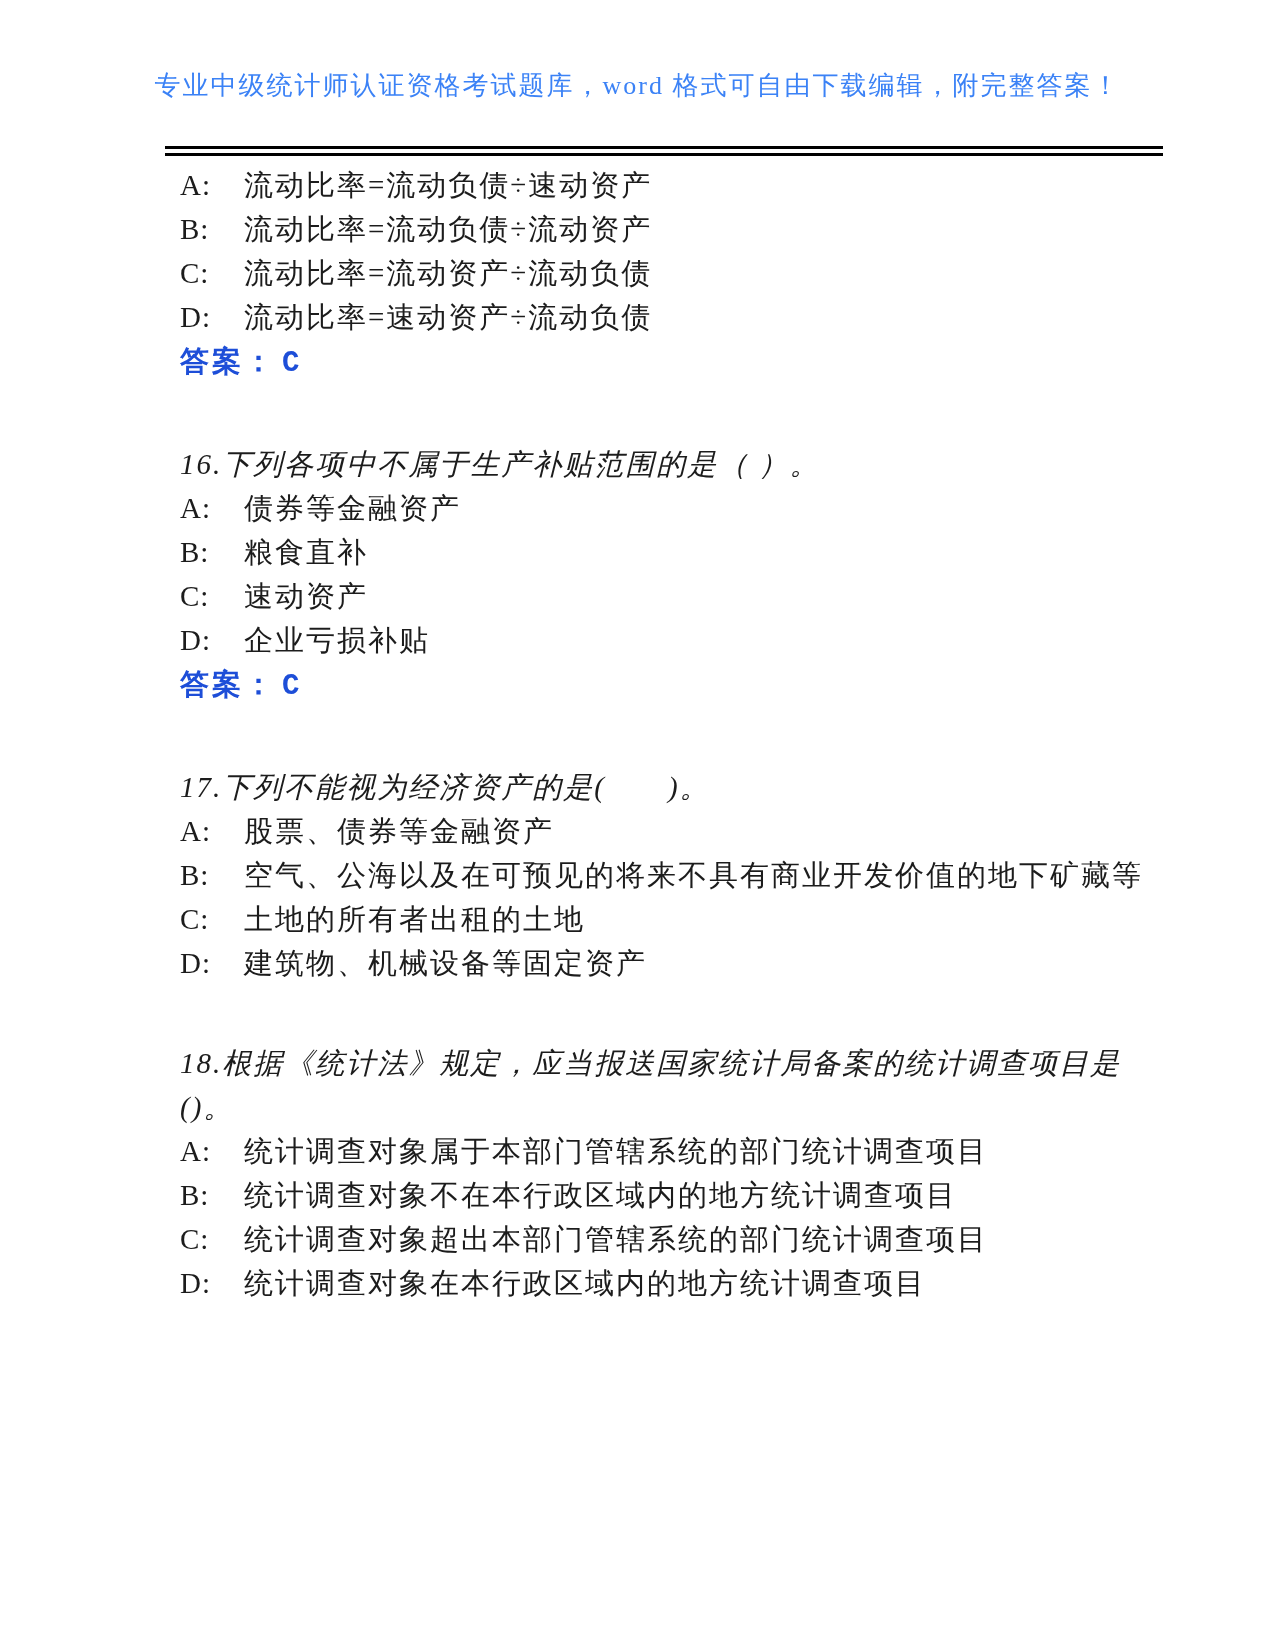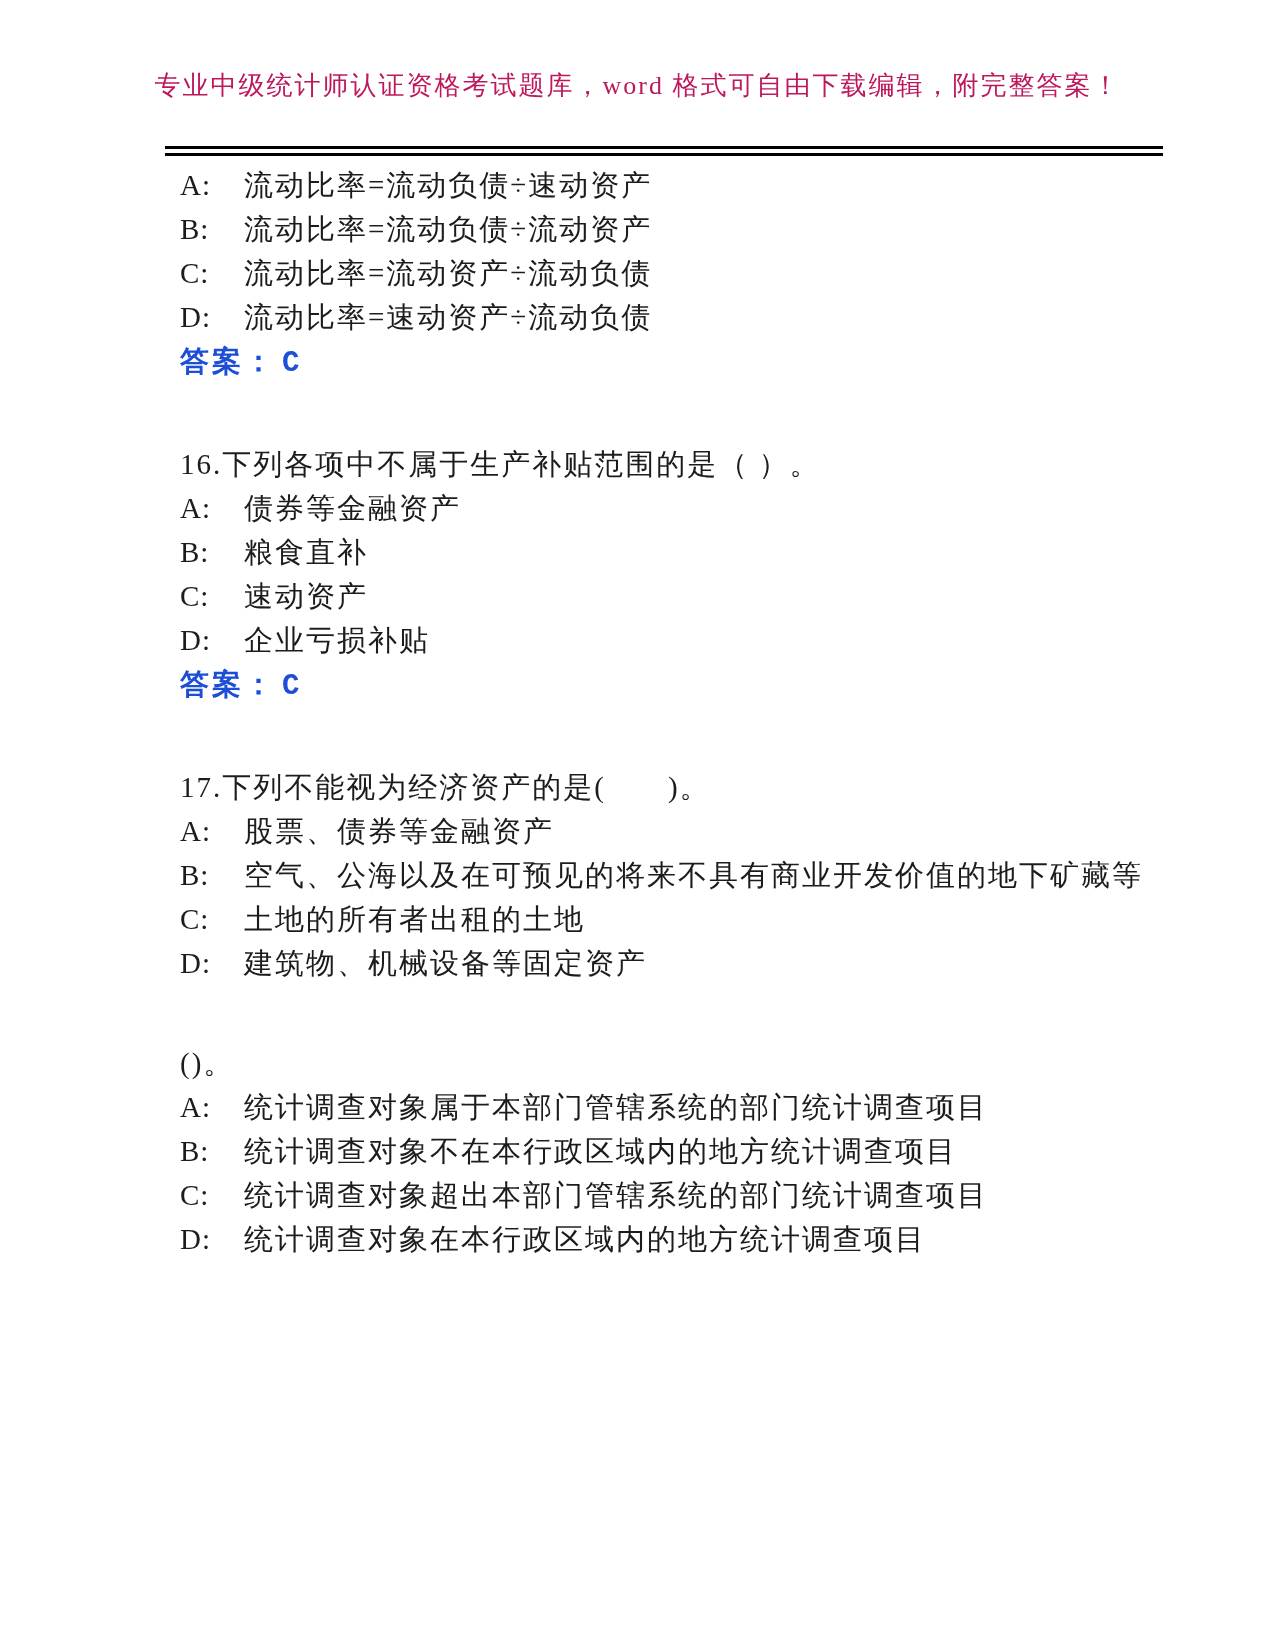--- a/index.html
+++ b/index.html
@@ -14,21 +14,21 @@
     background: #ffffff;
     overflow: hidden;
     font-family: "Liberation Serif", serif;
   }
   .doc-header {
     margin-top: 70px;
     text-align: center;
     font-size: 26px;
     line-height: 32px;
     letter-spacing: 2px;
-    color: #be185d;
+    color: #3b82f6;
     font-weight: 400;
   }
   .header-rule {
     margin-top: 44px;
     margin-left: 165px;
     width: 998px;
     height: 4px;
     border-top: 3px solid #000000;
     border-bottom: 3px solid #000000;
   }
@@ -41,20 +41,21 @@
     margin-bottom: 56px;
   }
   .line {
     font-size: 29px;
     line-height: 44px;
     letter-spacing: 2px;
     color: #1c1c1c;
   }
   .qtext {
     white-space: pre-wrap;
+    font-style: italic;
   }
   .opt {
     display: flex;
     align-items: baseline;
   }
   .opt-label {
     flex: 0 0 64px;
     letter-spacing: 1px;
   }
   .opt-text {
@@ -135,20 +136,21 @@
         <div class="line opt">
           <span class="opt-label">C:</span>
           <span class="opt-text">土地的所有者出租的土地</span>
         </div>
         <div class="line opt">
           <span class="opt-label">D:</span>
           <span class="opt-text">建筑物、机械设备等固定资产</span>
         </div>
       </section>
       <section class="block">
+  <div class="line qtext">18.根据《统计法》规定，应当报送国家统计局备案的统计调查项目是</div>
         <div class="line qtext">()。</div>
         <div class="line opt">
           <span class="opt-label">A:</span>
           <span class="opt-text">统计调查对象属于本部门管辖系统的部门统计调查项目</span>
         </div>
         <div class="line opt">
           <span class="opt-label">B:</span>
           <span class="opt-text">统计调查对象不在本行政区域内的地方统计调查项目</span>
         </div>
         <div class="line opt">

